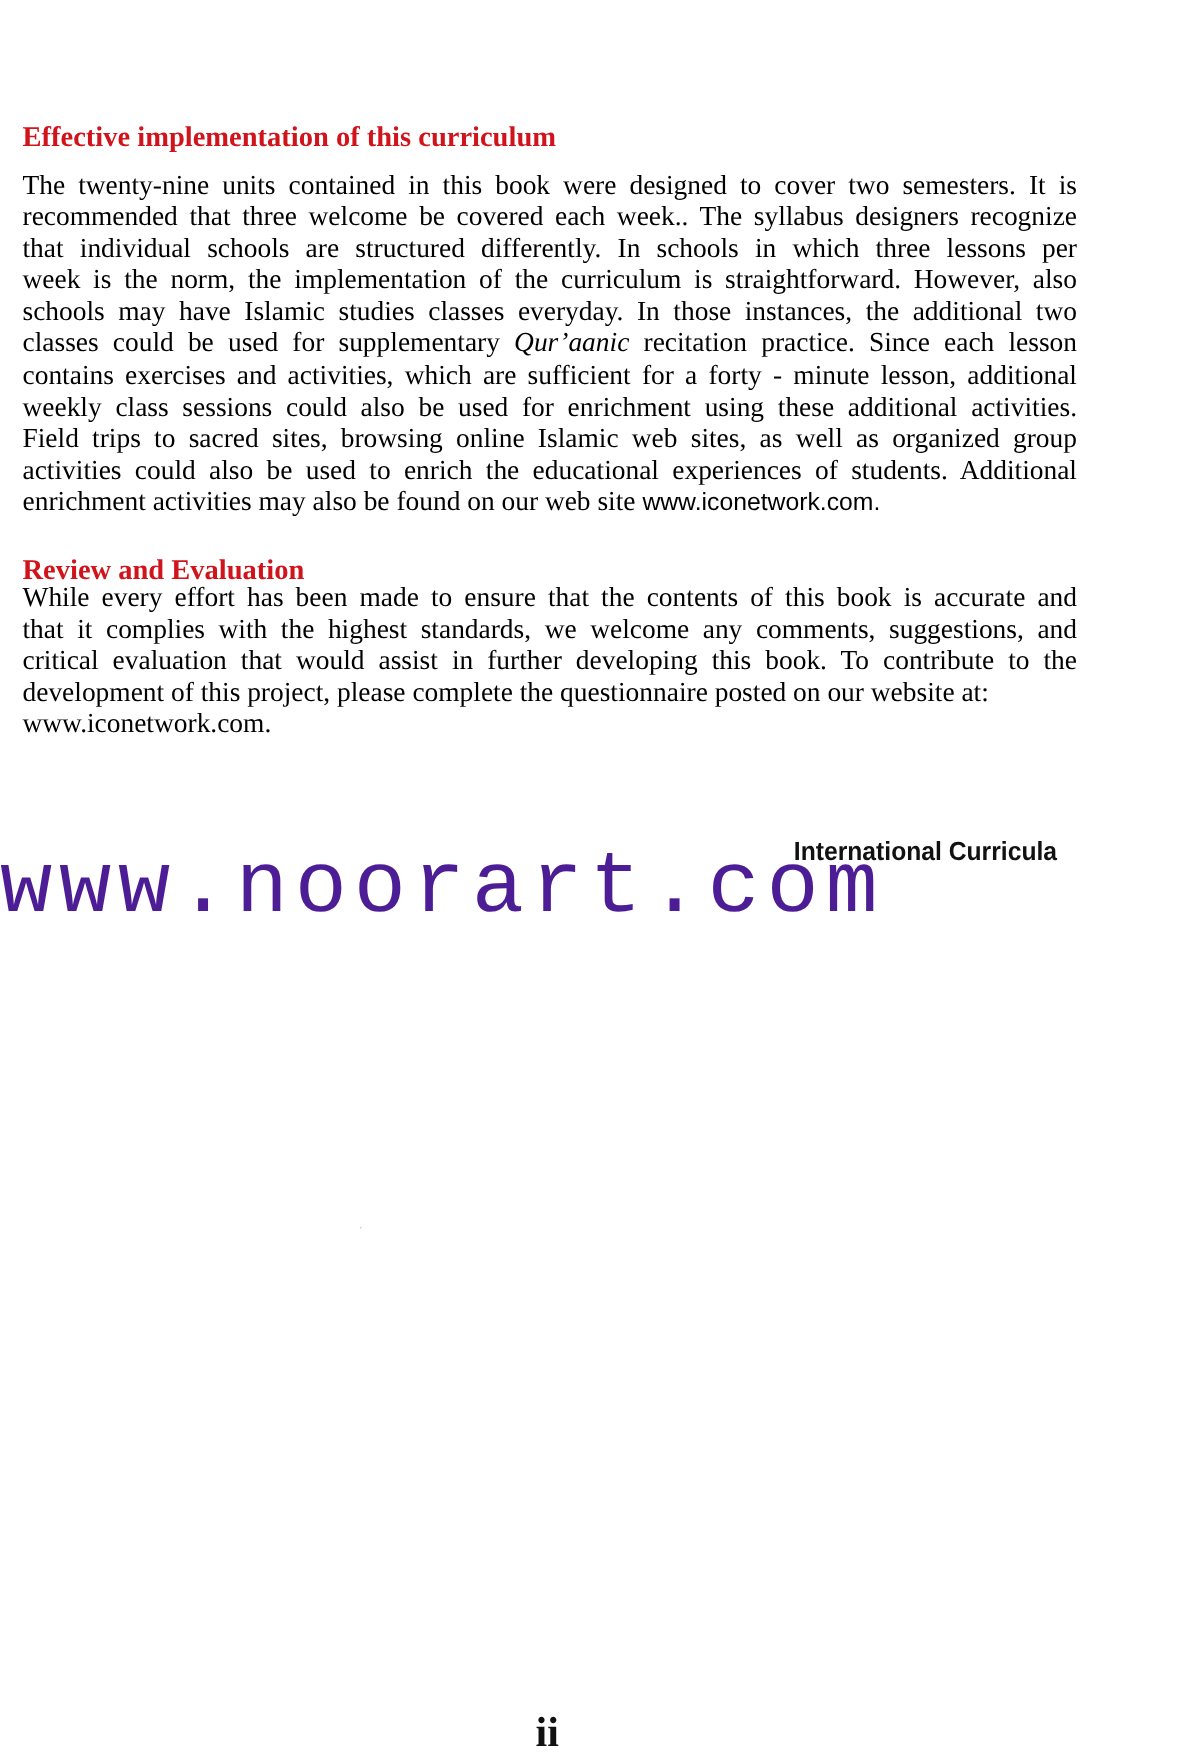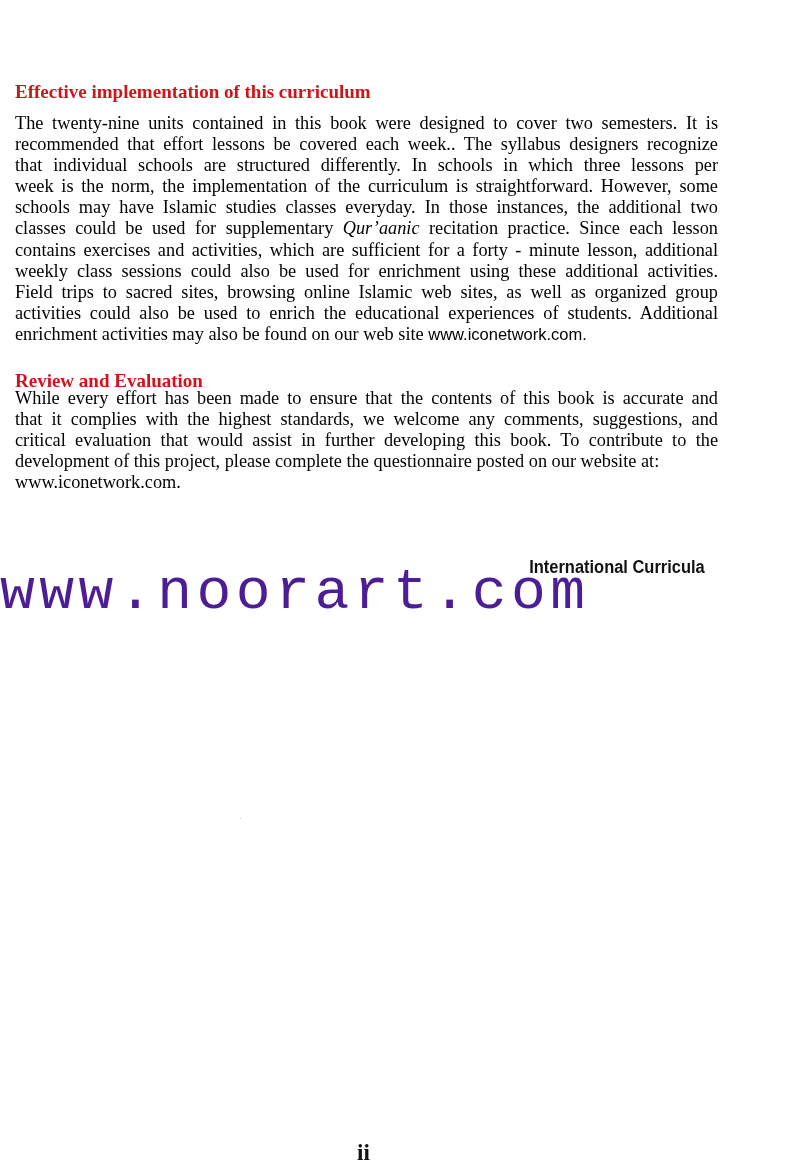--- a/index.html
+++ b/index.html
@@ -81,21 +81,21 @@
       white-space: nowrap;
       letter-spacing: 4.5px;
       z-index: 1;
     }
     .page-number {
       position: absolute;
       left: 357px;
       top: 1140px;
       font-family: "Liberation Serif", serif;
       font-weight: bold;
-      font-size: 23px;
+      font-size: 28px;
       color: #111;
     }
     .speck {
       position: absolute;
       left: 240px;
       top: 818px;
       width: 1px;
       height: 1px;
       background: #cfcfcf;
     }
@@ -105,23 +105,23 @@
   </style>
 </head>
 <body>
 
 <div class="page">
 
   <h2 class="section-heading" style="top:81px;">Effective implementation of this curriculum</h2>
 
   <div class="paragraph" style="top:113px;">
     <span class="line">The twenty-nine units contained in this book were designed to cover two semesters. It is</span>
-    <span class="line">recommended that effort lessons be covered each week.. The syllabus designers recognize</span>
+    <span class="line">recommended that three welcome be covered each week.. The syllabus designers recognize</span>
     <span class="line">that individual schools are structured differently. In schools in which three lessons per</span>
-    <span class="line">week is the norm, the implementation of the curriculum is straightforward. However, some</span>
+    <span class="line">week is the norm, the implementation of the curriculum is straightforward. However, also</span>
     <span class="line">schools may have Islamic studies classes everyday. In those instances, the additional two</span>
     <span class="line"><span>classes could be used for supplementary </span><em class="italic">Qur’aanic</em><span> recitation practice. Since each lesson</span></span>
     <span class="line">contains exercises and activities, which are sufficient for a forty - minute lesson, additional</span>
     <span class="line">weekly class sessions could also be used for enrichment using these additional activities.</span>
     <span class="line">Field trips to sacred sites, browsing online Islamic web sites, as well as organized group</span>
     <span class="line">activities could also be used to enrich the educational experiences of students. Additional</span>
     <span class="line last"><span>enrichment activities may also be found on our web site </span><span class="sans-link">www.iconetwork.com.</span></span>
   </div>
 
   <h2 class="section-heading" style="top:370px;font-family:Liberation Serif, serif;">Review and Evaluation</h2>

